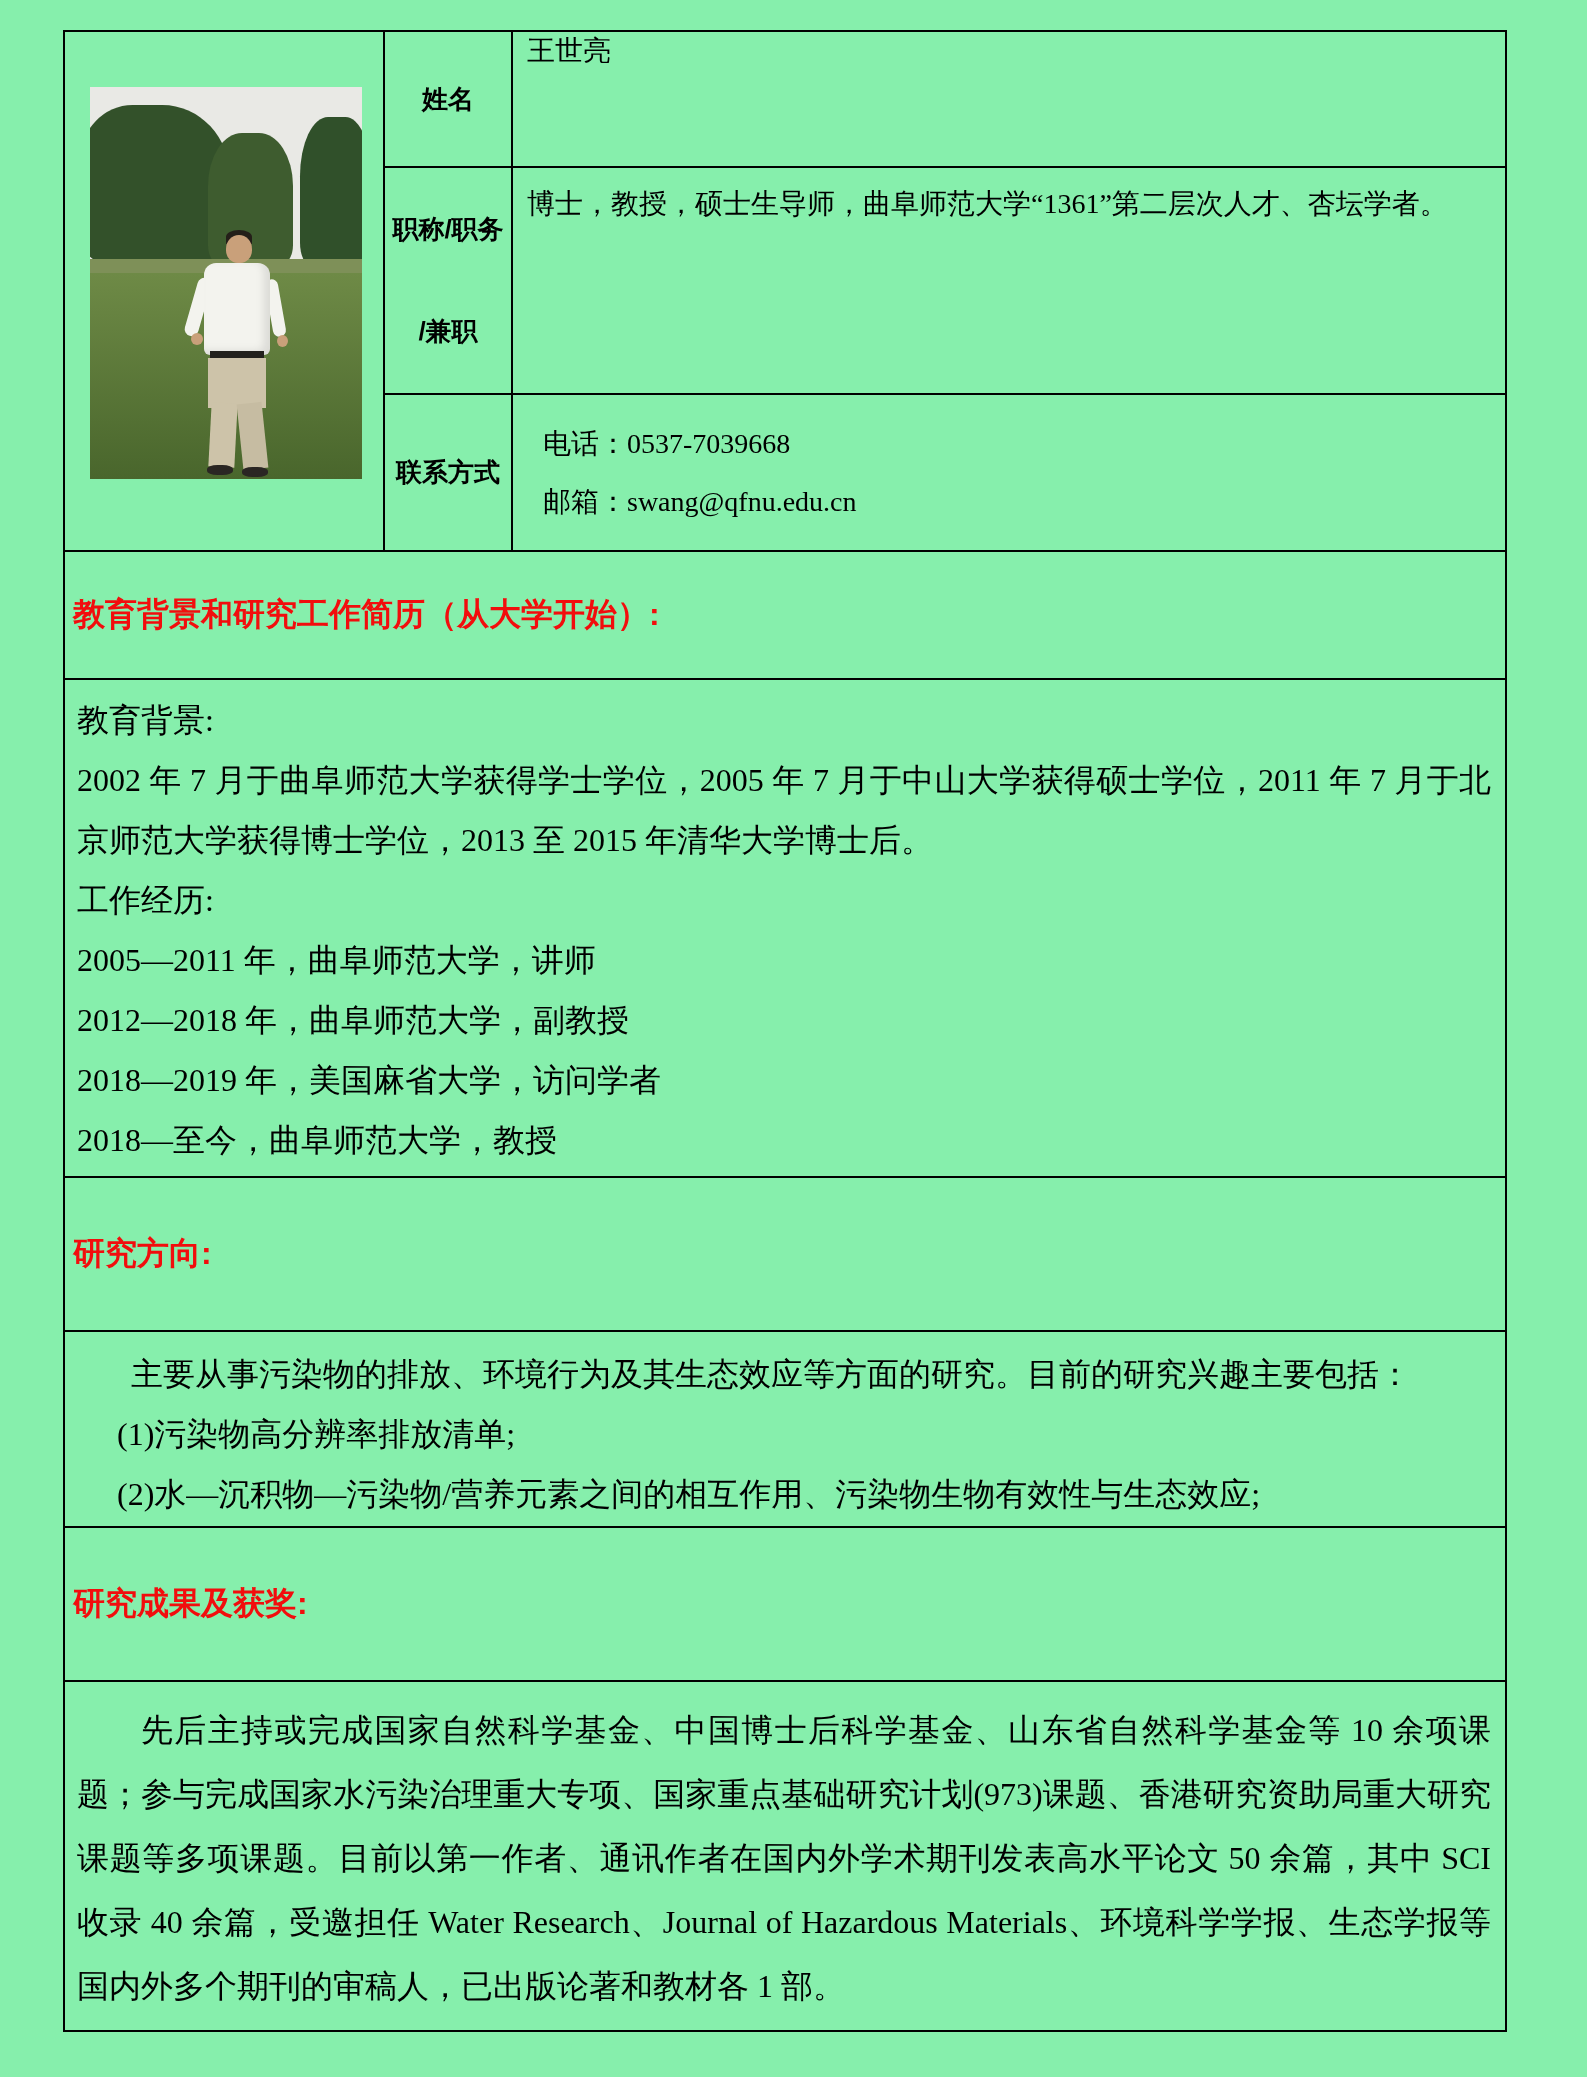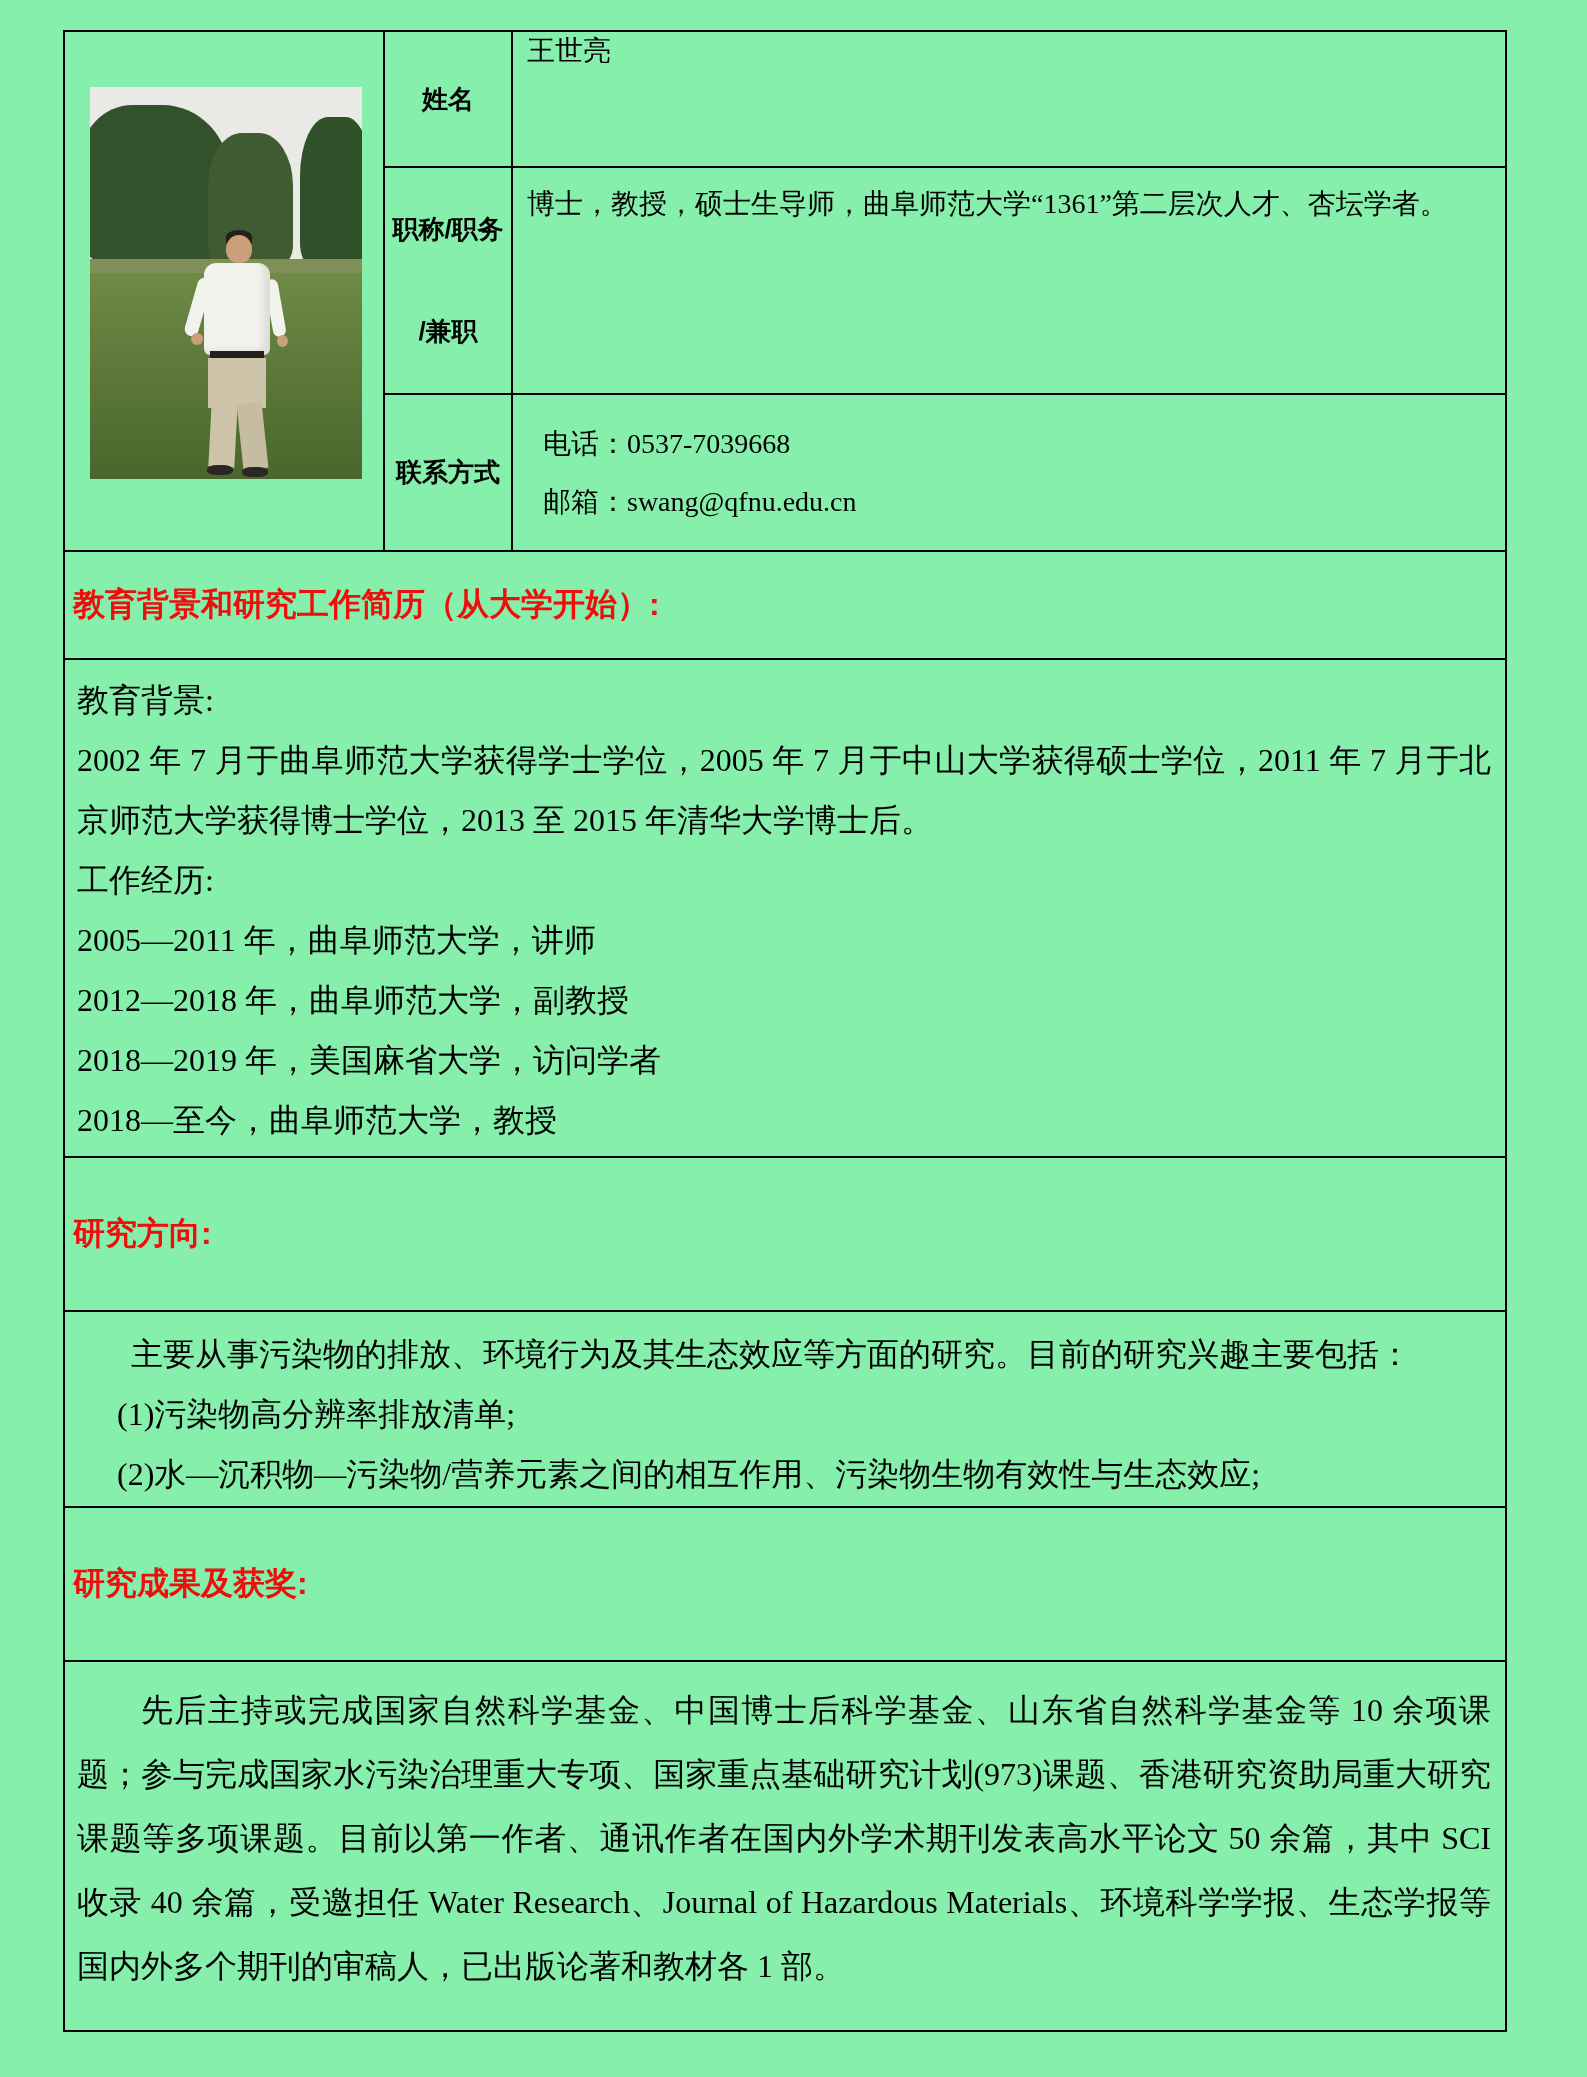--- a/index.html
+++ b/index.html
@@ -44,21 +44,21 @@
   .p-hand-l{left:101px;top:246px;width:12px;height:12px;background:#c9a07a;border-radius:50%;}
   .p-hand-r{left:187px;top:248px;width:11px;height:12px;background:#c9a07a;border-radius:50%;}
   .p-belt{left:120px;top:264px;width:54px;height:9px;background:#23211d;}
   .p-hips{left:118px;top:271px;width:58px;height:50px;background:#cdc3a9;}
   .p-leg-l{left:120px;top:316px;width:26px;height:64px;background:#cdc3a9;transform:rotate(3deg);}
   .p-leg-r{left:150px;top:316px;width:25px;height:66px;background:#c6bca2;transform:rotate(-6deg);}
   .p-shoe-l{left:117px;top:378px;width:26px;height:10px;background:#2a2623;border-radius:40%;}
   .p-shoe-r{left:152px;top:380px;width:26px;height:10px;background:#2a2623;border-radius:40%;}
 
   
-  .band{height:106px;display:flex;align-items:center;padding-left:8px;box-sizing:border-box;
+  .band{height:126px;display:flex;align-items:center;padding-left:8px;box-sizing:border-box;
         color:var(--heading-red,#f20d0d);font-family:"Liberation Sans","DejaVu Sans",sans-serif;
         font-weight:bold;font-size:32px;}
   .band-sm{height:152px;}
   .box{box-sizing:border-box;border-top:2px solid var(--border-black,#000);
        border-bottom:2px solid var(--border-black,#000);overflow:hidden;font-size:32px;}
   .box p{margin:0;}
   .box-edu{height:500px;padding:10px 14px 0 12px;}
   .box-edu p{line-height:60px;}
   .justify{text-align:justify;}
   .box-research{height:198px;padding:12px 16px 0 52px;}

